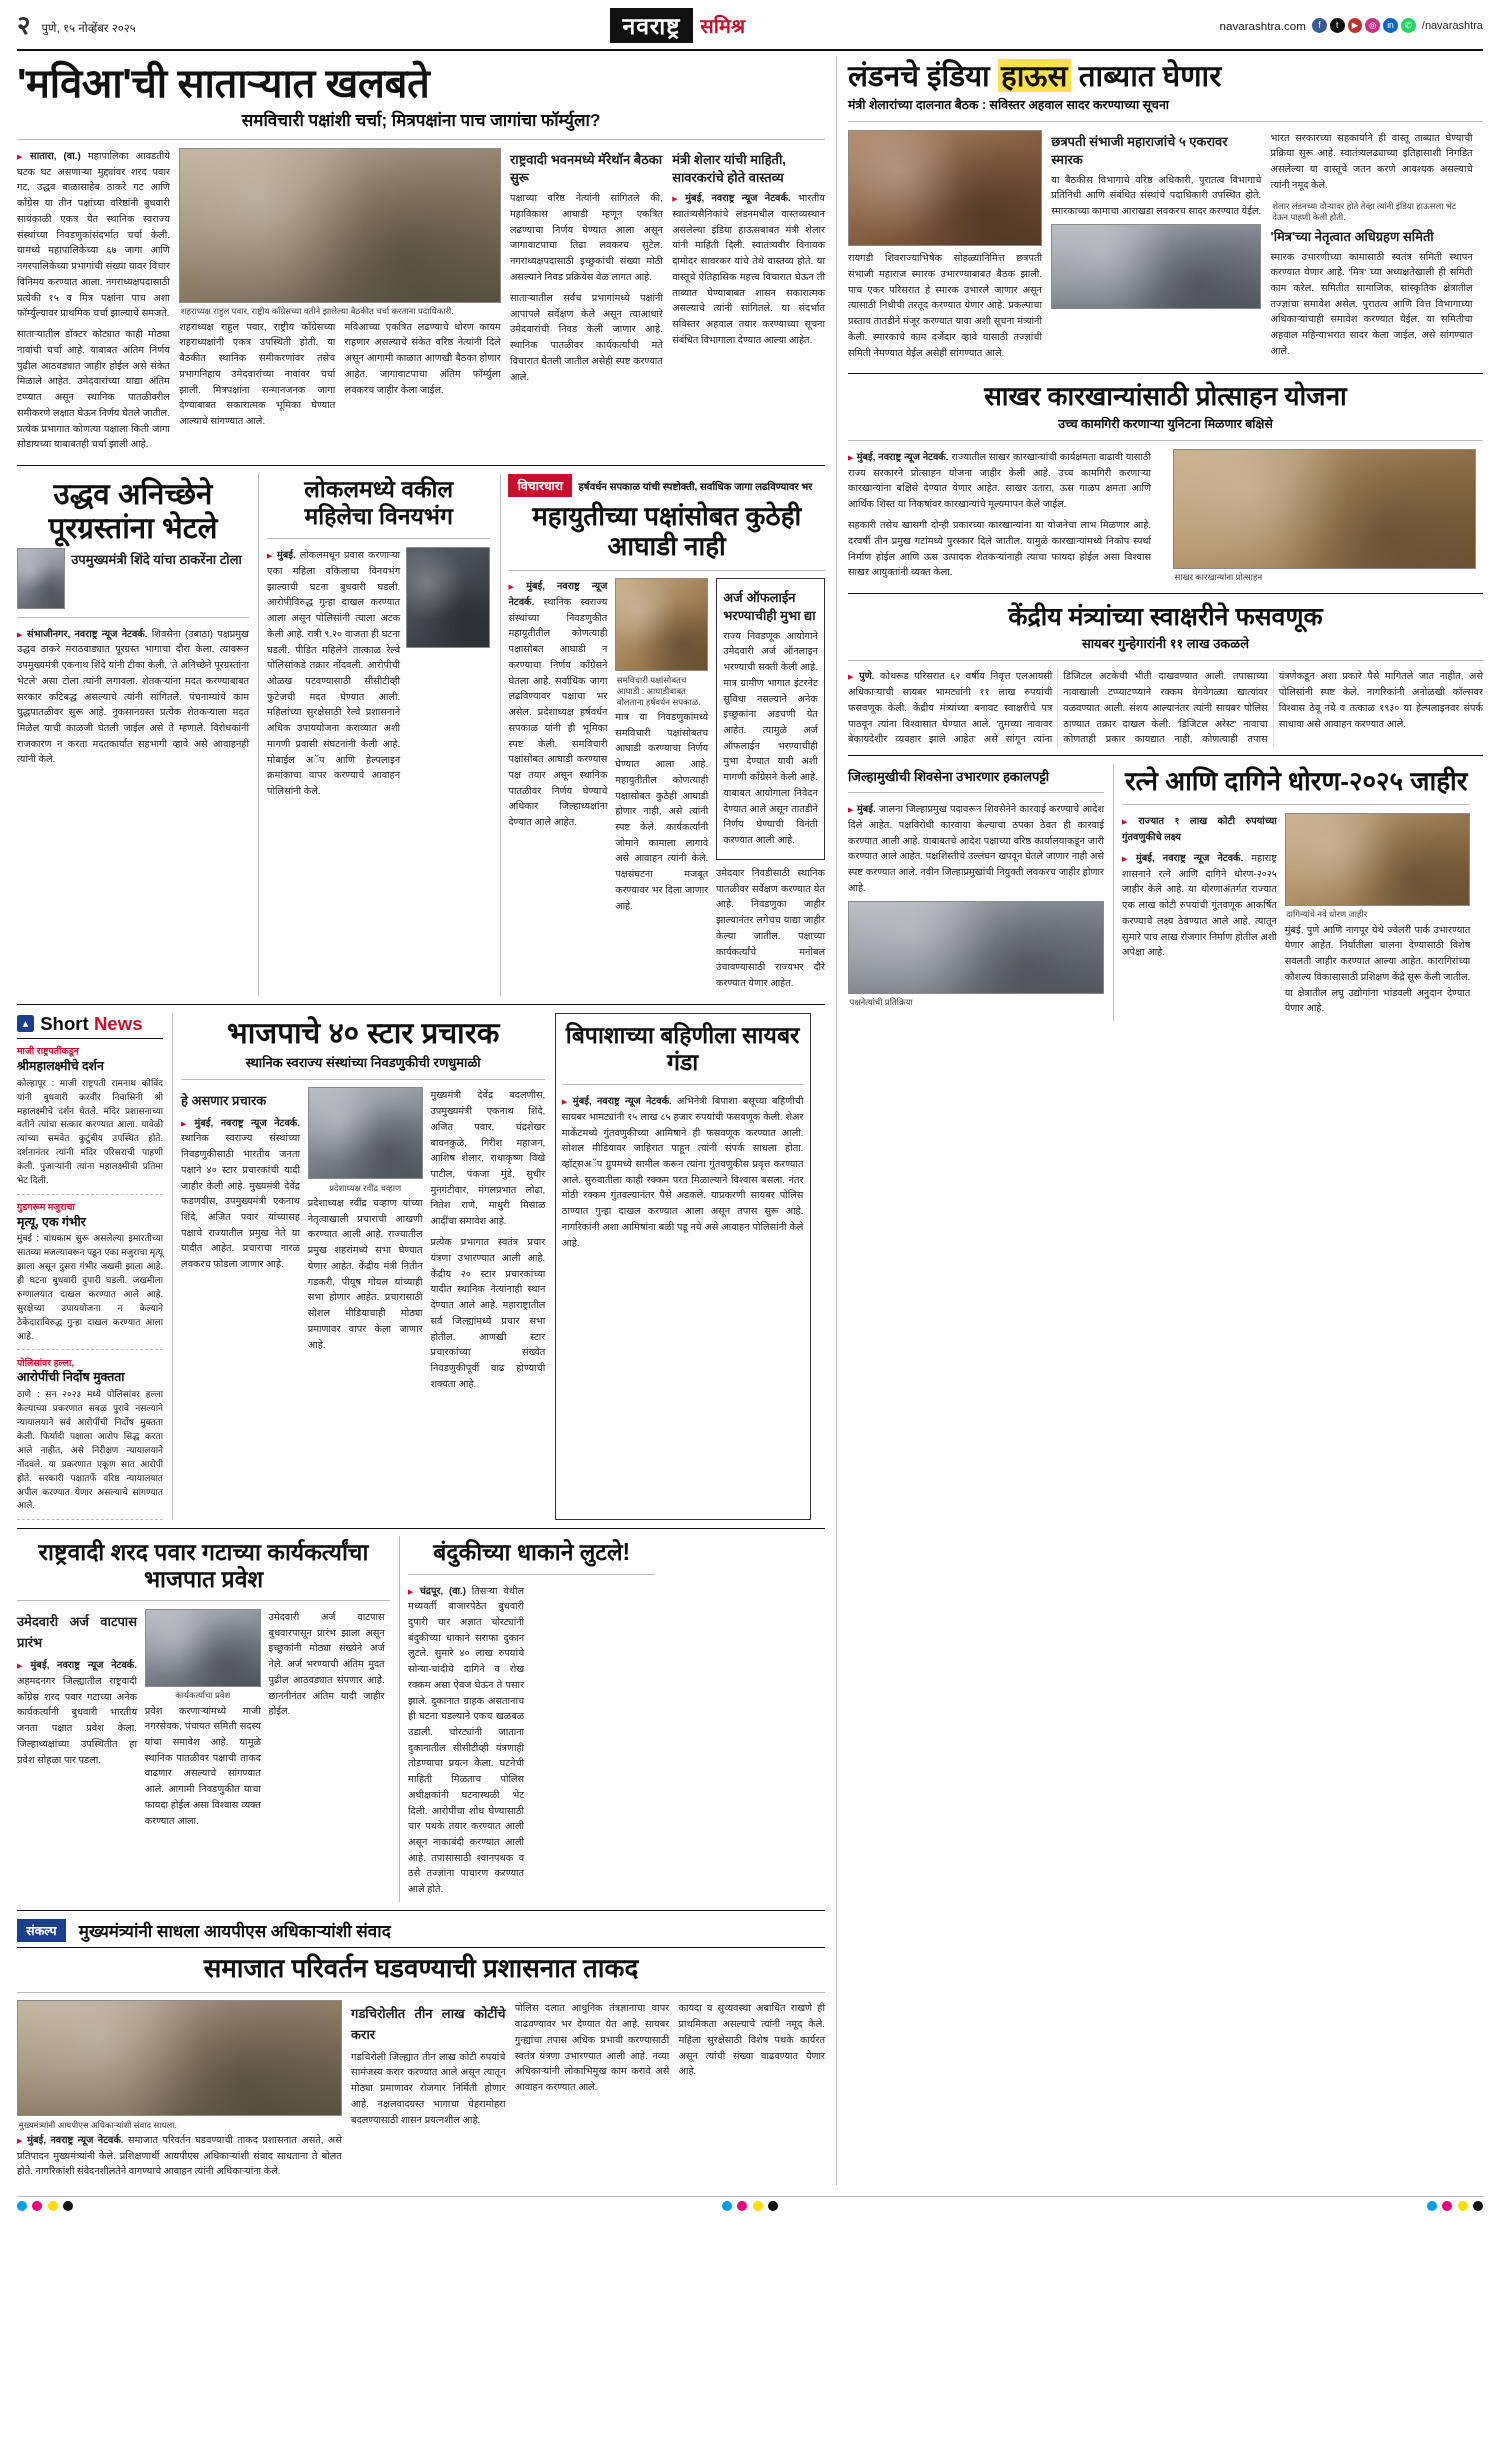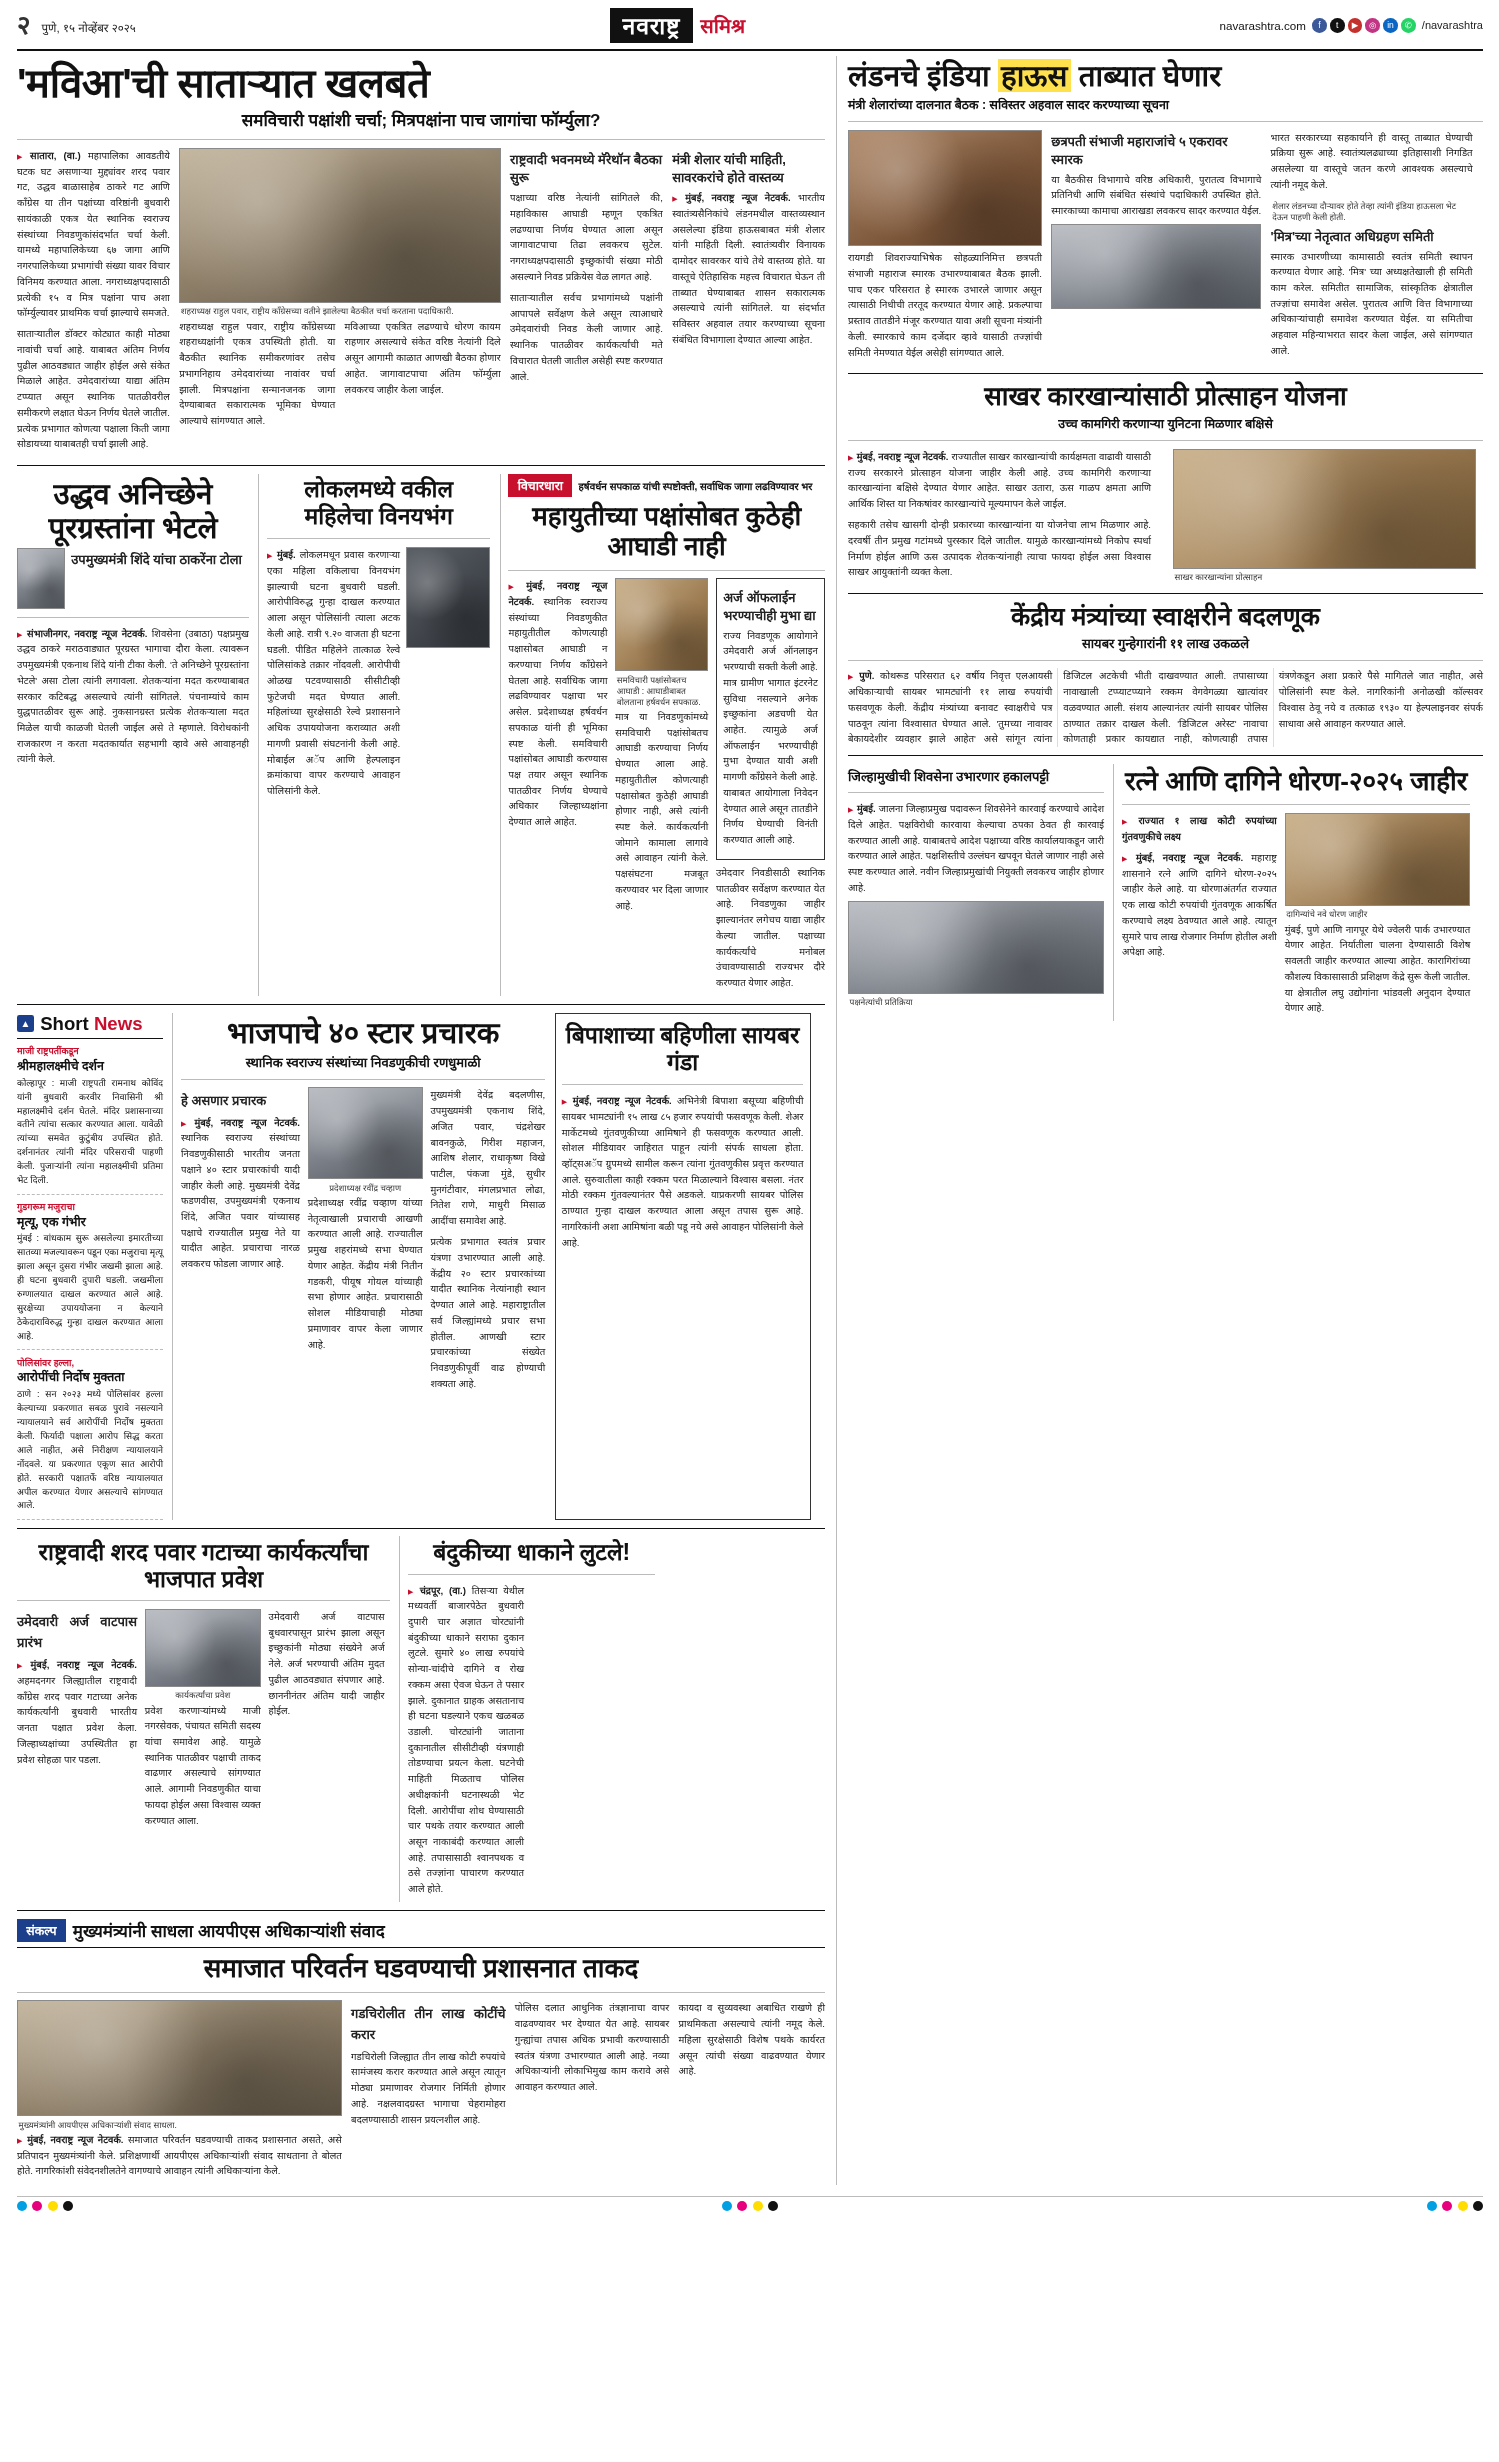--- a/index.html
+++ b/index.html
@@ -75,21 +75,21 @@
   .bullet::before { content:"\25B6"; color:#c8102e; font-size:7px; margin-right:3.1px; }
 
   .redbar {
     background:#c8102e; color:#fff; font-size:12.4px; font-weight:bold;
     padding:3.1px 9.3px; display:inline-block;
   }
   .bluebar {
     background:#1b3f8b; color:#fff; font-size:12.4px; font-weight:bold;
     padding:3.1px 9.3px; display:inline-block;
   }
-  .barrow { display:flex; align-items:center; gap:7px; border-bottom:1.6px solid #111; padding-bottom:4.7px; margin:6.2px 0 6.2px 0;}
+  .barrow { display:flex; align-items:center; gap:13px; border-bottom:1.6px solid #111; padding-bottom:4.7px; margin:6.2px 0 6.2px 0;}
   .barrow .bartxt { font-size:17px; font-weight:bold; }
 
   .shortnews-hd { display:flex; align-items:center; gap:6.2px; border-bottom:1.6px solid #111; padding-bottom:3.1px; }
   .sn-icon { width:17px; height:17px; background:#1b3f8b; color:#fff; font-size:10px; border-radius:2.3px;
              display:flex; align-items:center; justify-content:center; }
   .sn-title { font-size:18.6px; font-weight:bold; }
   .sn-title .red { color:#c8102e; }
   .sn-item { border-bottom:0.8px dashed #bbb; padding:5.4px 0; }
   .sn-kicker { font-size:9.3px; color:#c8102e; font-weight:bold; }
   .sn-head { font-size:12.4px; font-weight:bold; line-height:1.25; margin:1.6px 0 2.3px 0; }
@@ -403,21 +403,21 @@
           <div style="width:303px;">
             <div class="photo warm" style="height:120px;"></div>
             <div class="cap">साखर कारखान्यांना प्रोत्साहन</div>
           </div>
         </div>
       </div>
 
       <div class="hr2"></div>
 
       <div>
-        <h2 class="head center" style="font-size:25px;">केंद्रीय मंत्र्यांच्या स्वाक्षरीने बदलणूक</h2>
+        <h2 class="head center" style="font-size:25px;">केंद्रीय मंत्र्यांच्या स्वाक्षरीने फसवणूक</h2>
         <div class="subhead center" style="font-size:13px;">सायबर गुन्हेगारांनी ११ लाख उकळले</div>
         <div class="hr"></div>
         <div class="body-text multi3">
           <p><span class="bullet"></span><span class="dateline">पुणे.</span> <span>कोथरूड परिसरात ६२ वर्षीय निवृत्त एलआयसी अधिकाऱ्याची सायबर भामट्यांनी ११ लाख रुपयांची फसवणूक केली. केंद्रीय मंत्र्यांच्या बनावट स्वाक्षरीचे पत्र पाठवून त्यांना विश्वासात घेण्यात आले. 'तुमच्या नावावर बेकायदेशीर व्यवहार झाले आहेत' असे सांगून त्यांना डिजिटल अटकेची भीती दाखवण्यात आली. तपासाच्या नावाखाली टप्प्याटप्प्याने रक्कम वेगवेगळ्या खात्यांवर वळवण्यात आली. संशय आल्यानंतर त्यांनी सायबर पोलिस ठाण्यात तक्रार दाखल केली. 'डिजिटल अरेस्ट' नावाचा कोणताही प्रकार कायद्यात नाही, कोणत्याही तपास यंत्रणेकडून अशा प्रकारे पैसे मागितले जात नाहीत, असे पोलिसांनी स्पष्ट केले. नागरिकांनी अनोळखी कॉल्सवर विश्वास ठेवू नये व तत्काळ १९३० या हेल्पलाइनवर संपर्क साधावा असे आवाहन करण्यात आले.</span></p>
         </div>
       </div>
 
       <div class="hr2"></div>
 
       <div style="display:flex; gap:9.3px;">

